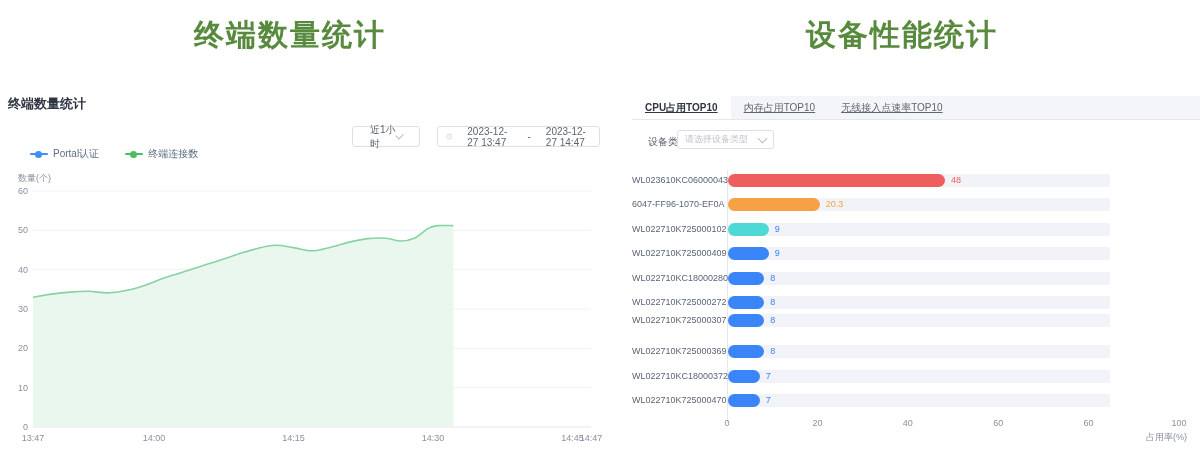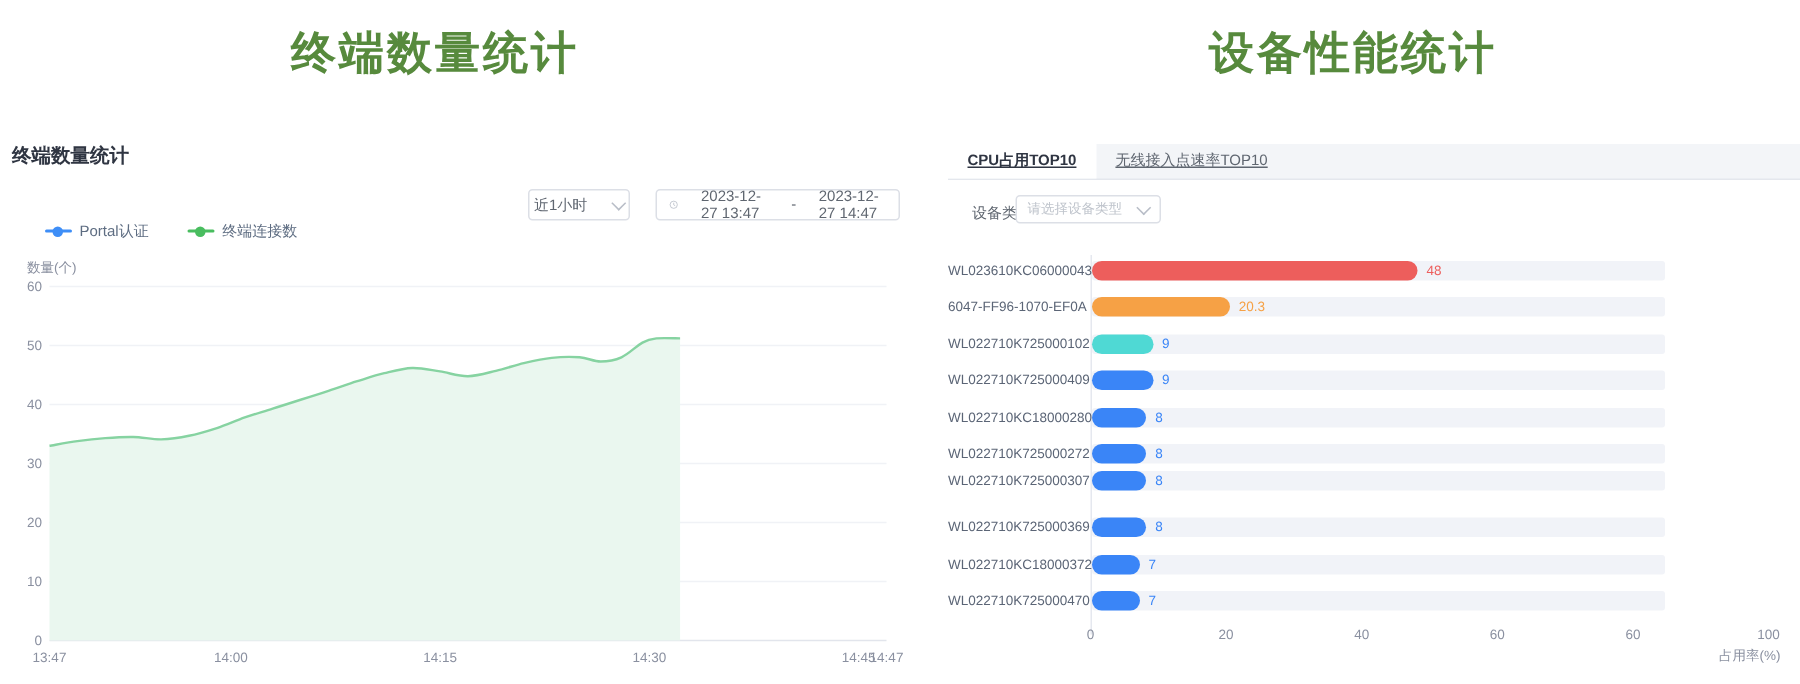--- a/index.html
+++ b/index.html
@@ -8,21 +8,21 @@
   .panel{position:absolute;top:0;height:456px;}
   #panel-left{left:0;width:610px;}
   #panel-right{left:632px;width:568px;}
   .heading{position:absolute;top:15px;font-size:30px;font-weight:bold;color:#578a3d;
            text-align:center;letter-spacing:2px;}
   #heading-left{left:0;width:580px;}
   #heading-right{left:0;width:540px;}
   .panel-title{position:absolute;left:8px;top:95px;font-size:13px;font-weight:bold;color:#2f3542;}
   .ctrl{position:absolute;border:1px solid #dcdfe6;border-radius:3px;height:21px;box-sizing:border-box;
         display:flex;align-items:center;font-size:10px;color:#5f6670;background:#fff;}
-  #range-select{left:352px;top:126px;width:68px;padding:0 3px;justify-content:space-between;cursor:pointer;}
+  #range-select{left:352px;top:126px;width:68px;padding:0 17px;justify-content:space-between;cursor:pointer;}
   #date-range{left:437px;top:126px;width:163px;padding:0 8px;gap:15px;cursor:pointer;}
   .chev{width:6px;height:6px;border-right:1.3px solid #b8bdc7;border-bottom:1.3px solid #b8bdc7;
         display:inline-block;transform:rotate(45deg);margin-top:-3px;}
   .legend{position:absolute;left:30px;top:147px;display:flex;gap:26px;align-items:center;
           font-size:10px;color:#5e6d82;}
   .legend-item{display:flex;align-items:center;gap:5px;cursor:pointer;}
   .lmark{position:relative;width:18px;height:2px;border-radius:1px;}
   .lmark i{position:absolute;left:5px;top:-2.5px;width:7px;height:7px;border-radius:50%;display:block;}
   .axis-unit{position:absolute;left:18px;top:172px;font-size:9px;color:#8a90a0;}
   #line-svg{position:absolute;left:0;top:170px;}
@@ -110,20 +110,21 @@
         <path d="M33.0,127.2C36.1,126.7 45.4,124.9 51.6,124.1C57.8,123.2 64.0,122.5 70.2,122.1C76.4,121.6 82.6,121.2 88.8,121.3C95.0,121.4 101.2,123.0 107.4,122.9C113.6,122.7 119.8,121.8 126.0,120.5C132.2,119.3 138.4,117.4 144.6,115.4C150.8,113.4 157.0,110.5 163.2,108.3C169.4,106.2 175.6,104.4 181.8,102.4C188.0,100.5 194.2,98.5 200.4,96.5C206.6,94.6 212.8,92.7 219.0,90.6C225.2,88.6 231.4,86.3 237.6,84.3C243.8,82.4 250.0,80.3 256.2,78.8C262.4,77.3 268.6,75.5 274.8,75.3C281.0,75.1 287.2,76.7 293.4,77.6C299.6,78.6 305.8,80.9 312.0,80.8C318.2,80.7 324.4,78.7 330.6,77.2C336.8,75.8 343.0,73.6 349.2,72.1C355.4,70.7 361.6,69.3 367.8,68.6C374.0,67.9 381.0,67.8 386.4,68.2C391.8,68.6 395.7,71.0 400.4,71.0C405.0,71.0 409.6,70.3 414.3,68.2C419.0,66.1 424.4,60.5 428.3,58.4C432.1,56.3 433.4,56.1 437.6,55.6C441.7,55.2 450.7,55.6 453.4,55.6L453.4,257L33.0,257Z" fill="#eaf7ef" stroke="none"></path>
         <path d="M33.0,127.2C36.1,126.7 45.4,124.9 51.6,124.1C57.8,123.2 64.0,122.5 70.2,122.1C76.4,121.6 82.6,121.2 88.8,121.3C95.0,121.4 101.2,123.0 107.4,122.9C113.6,122.7 119.8,121.8 126.0,120.5C132.2,119.3 138.4,117.4 144.6,115.4C150.8,113.4 157.0,110.5 163.2,108.3C169.4,106.2 175.6,104.4 181.8,102.4C188.0,100.5 194.2,98.5 200.4,96.5C206.6,94.6 212.8,92.7 219.0,90.6C225.2,88.6 231.4,86.3 237.6,84.3C243.8,82.4 250.0,80.3 256.2,78.8C262.4,77.3 268.6,75.5 274.8,75.3C281.0,75.1 287.2,76.7 293.4,77.6C299.6,78.6 305.8,80.9 312.0,80.8C318.2,80.7 324.4,78.7 330.6,77.2C336.8,75.8 343.0,73.6 349.2,72.1C355.4,70.7 361.6,69.3 367.8,68.6C374.0,67.9 381.0,67.8 386.4,68.2C391.8,68.6 395.7,71.0 400.4,71.0C405.0,71.0 409.6,70.3 414.3,68.2C419.0,66.1 424.4,60.5 428.3,58.4C432.1,56.3 433.4,56.1 437.6,55.6C441.7,55.2 450.7,55.6 453.4,55.6" fill="none" stroke="#86d3a1" stroke-width="1.6"></path>
       </svg>
   </div>
 
   <div class="panel" id="panel-right">
     <div class="heading" id="heading-right">设备性能统计</div>
 
     <div class="tabbar">
       <div class="tab active">CPU占用TOP10</div>
+      <div class="tab">内存占用TOP10</div>
       <div class="tab">无线接入点速率TOP10</div>
     </div>
 
     <div class="filter-label">设备类型</div>
     <div class="ctrl" id="device-select">
       <span class="ph">请选择设备类型</span>
       <span class="chev"></span>
     </div>
 
     <div class="barchart" id="barchart">

